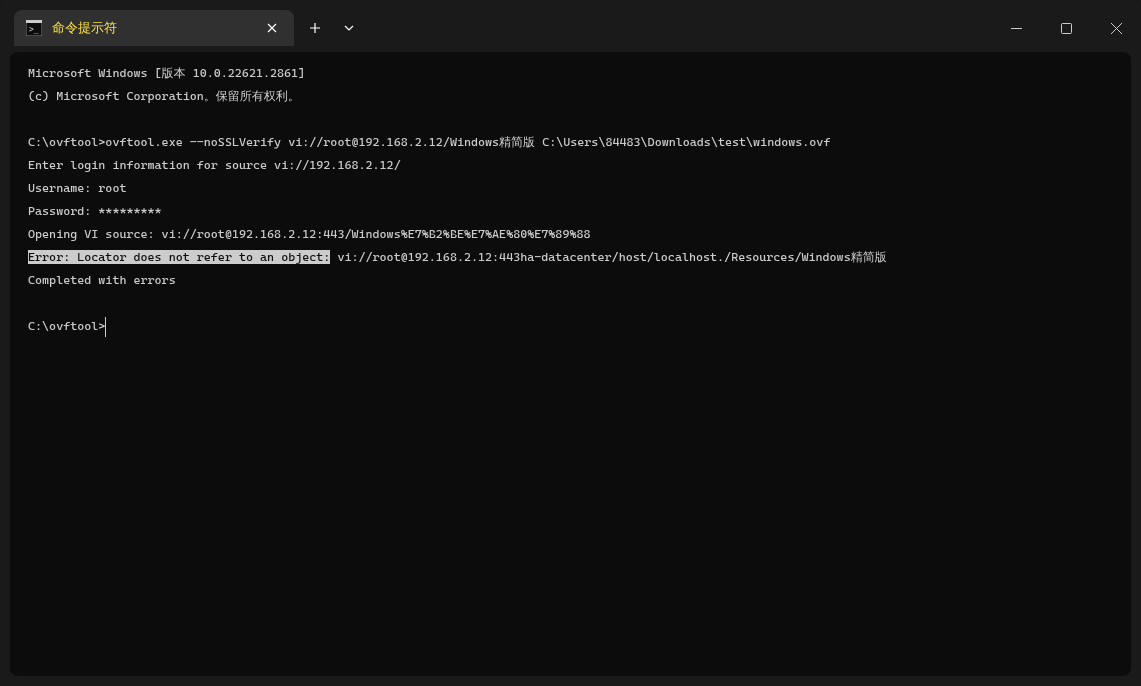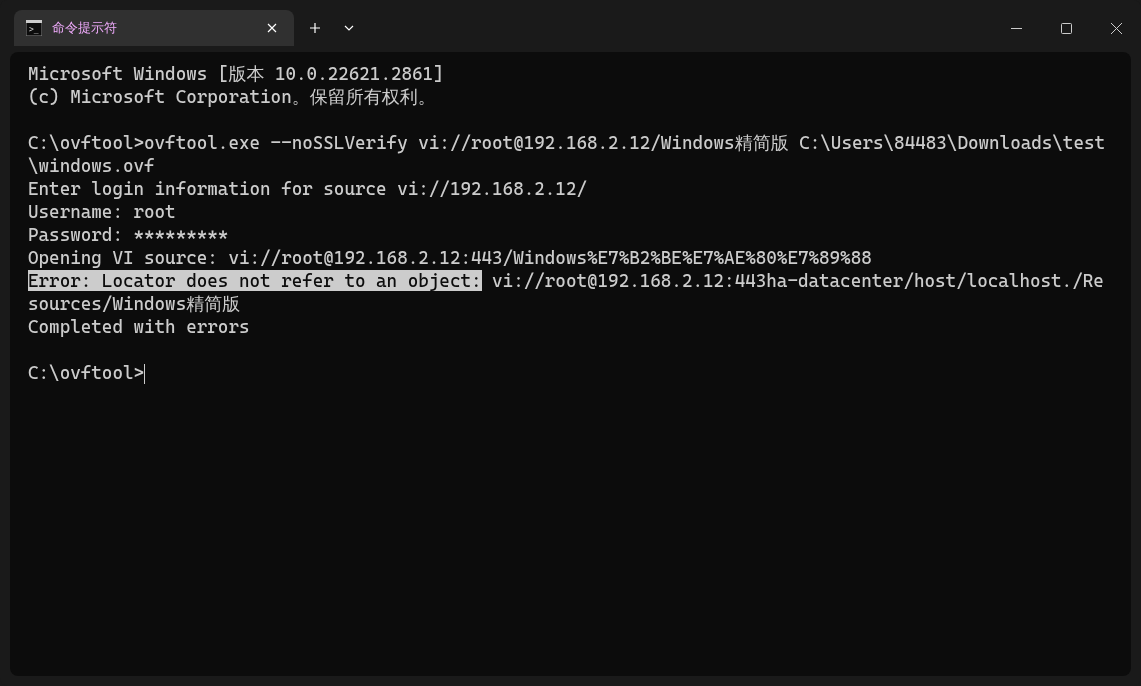--- a/index.html
+++ b/index.html
@@ -55,21 +55,21 @@
       display: flex;
       align-items: center;
       justify-content: center;
     }
     .tab-icon svg {
       width: 16px;
       height: 16px;
     }
     .tab-title {
       flex: 1;
-      color: #f0abfc;
+      color: #fde047;
     }
     .tab-close {
       width: 20px;
       height: 20px;
       display: flex;
       align-items: center;
       justify-content: center;
       border-radius: 3px;
       cursor: pointer;
       color: #ffffff;
@@ -107,21 +107,21 @@
       align-items: center;
       justify-content: center;
       cursor: pointer;
       color: #cccccc;
     }
     .terminal {
       flex: 1;
       background: #0c0c0c;
       padding: 10px 18px;
       font-family: Consolas, "Cascadia Mono", monospace;
-      font-size: 18px;
+      font-size: 12px;
       line-height: 23px;
       color: #cccccc;
       overflow: auto;
       white-space: pre-wrap;
       word-break: break-all;
       border-radius: 8px;
       margin: 0 10px 10px 10px;
     }
     .error-highlight {
       background: #cccccc;

